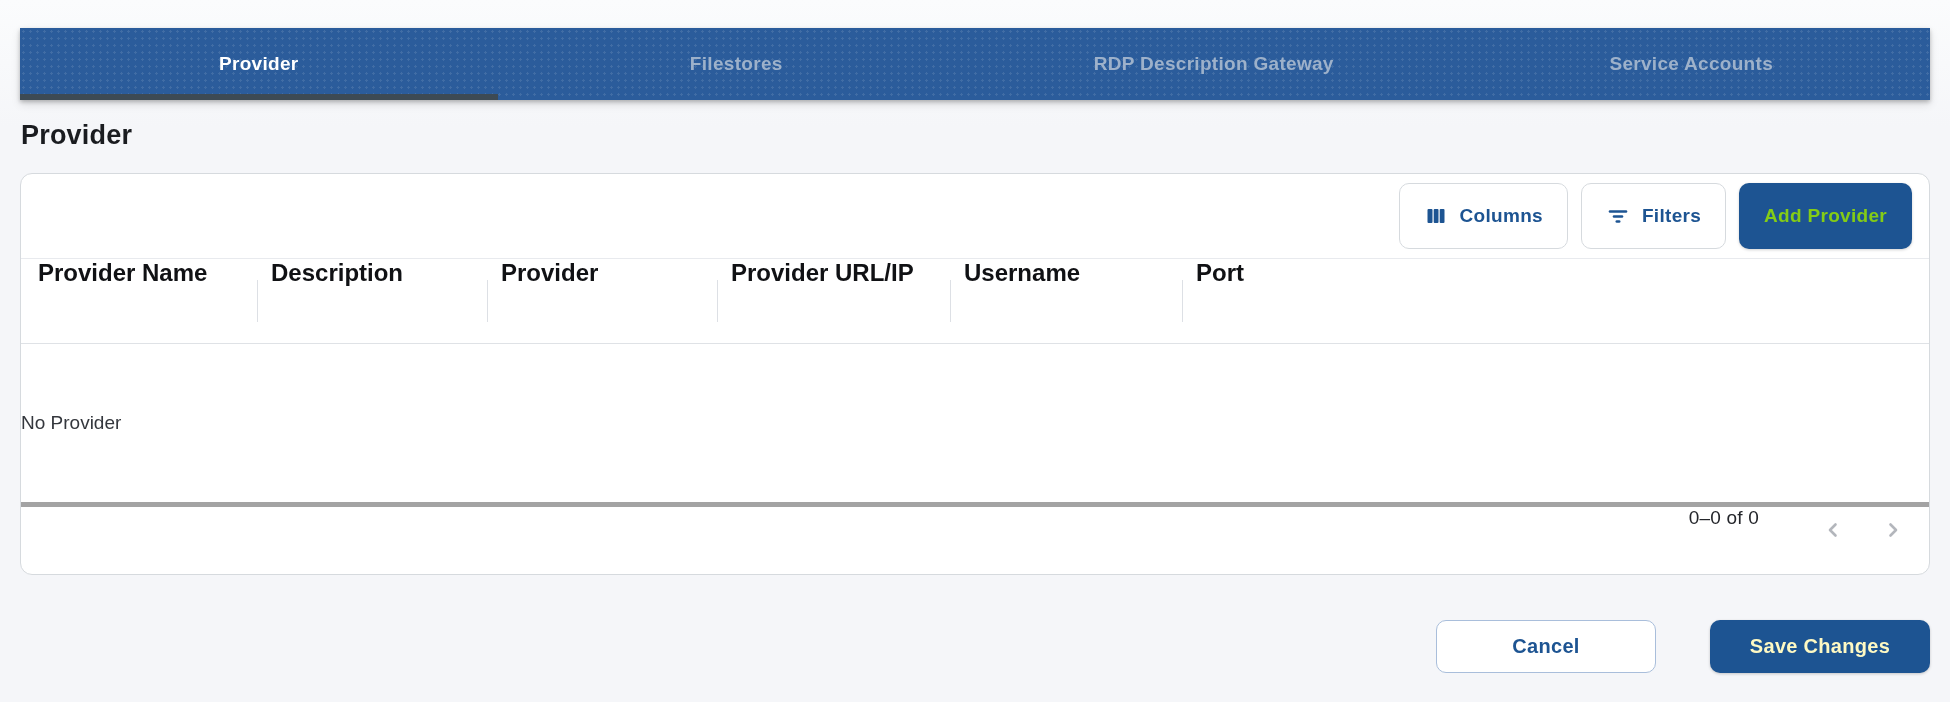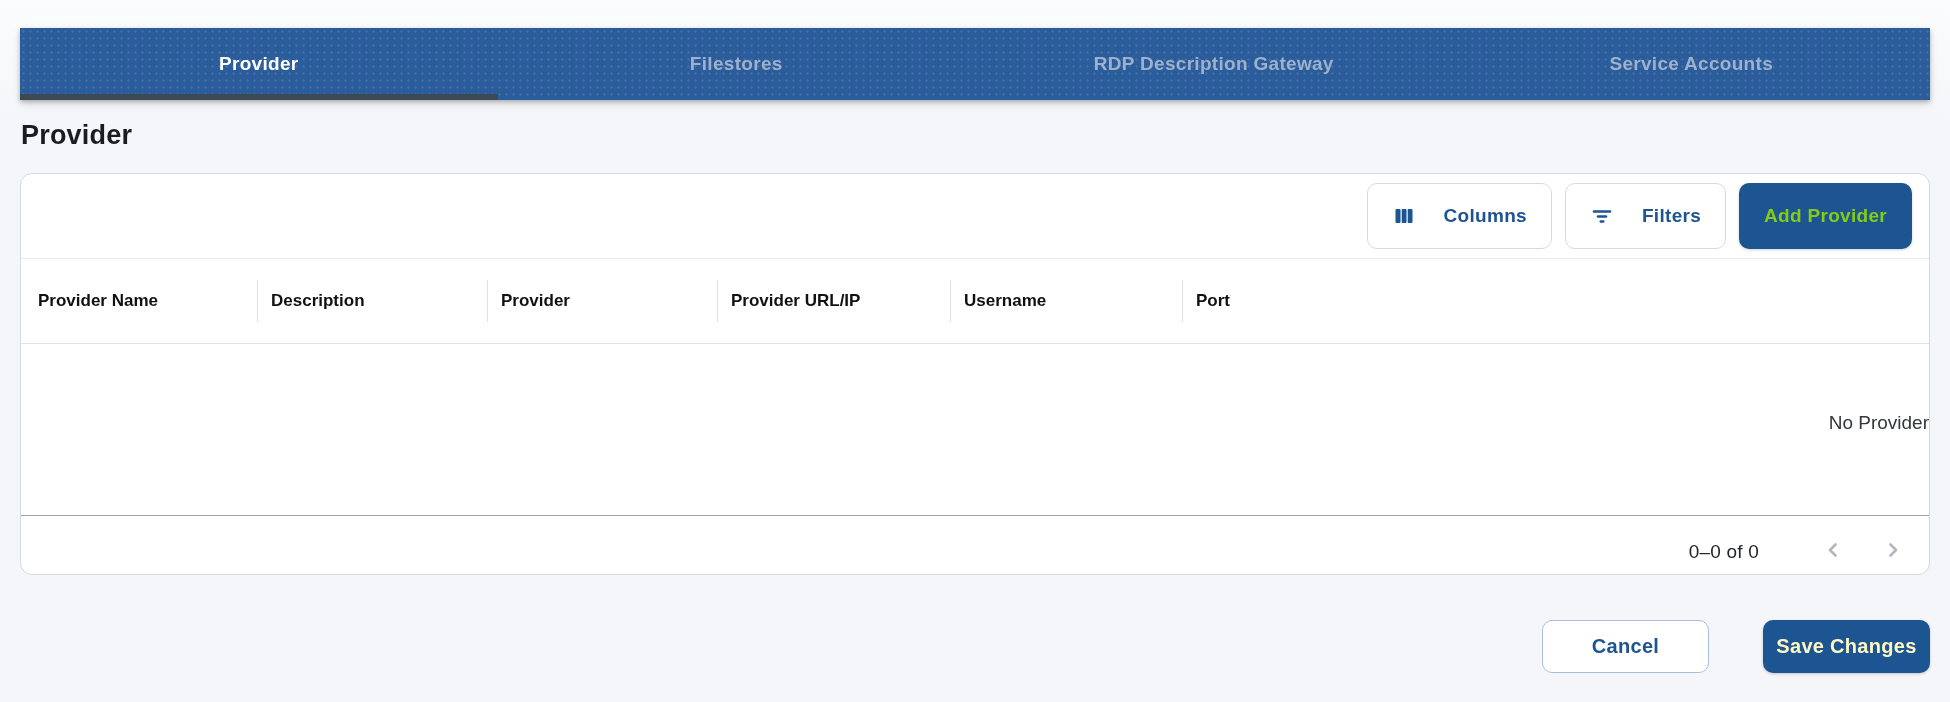--- a/index.html
+++ b/index.html
@@ -57,21 +57,21 @@
     overflow: hidden;
   }
   .toolbar {
     height: 85px;
     display: flex; align-items: center; justify-content: flex-end;
     gap: 13px; padding-right: 17px;
     border-bottom: 1px solid #e8eaee;
   }
   .btn {
     display: inline-flex; align-items: center; justify-content: center;
-    gap: 28px; height: 66px; padding: 0 24px;
+    gap: 12px; height: 66px; padding: 0 24px;
     border-radius: 10px; border: 1px solid transparent;
     font-family: inherit; font-size: 19px; font-weight: 700;
     letter-spacing: 0.3px; cursor: pointer; background: #fff;
   }
   .btn.outline {
     border-color: #d6dade; color: var(--primary, #1d5492);
   }
   .btn.solid {
     background-color: var(--primary, #1d5492); color: #84cc16;
     box-shadow: 0 1px 3px rgba(0,0,0,0.18);
@@ -80,61 +80,60 @@
 
   .thead {
     height: 85px;
     display: grid;
     grid-template-columns: 236px 230px 230px 233px 232px 232px 155px 1fr;
     align-items: center;
     border-bottom: 1px solid #dfe2e6;
   }
   .th {
     position: relative; height: 100%;
-    display: flex; align-items: center;
+    display: flex; 
     padding-left: 14px;
-    font-size: 17px; font-weight: 700; color: #101114;
+    font-size: 24px; font-weight: 700; color: #101114;
     cursor: pointer;
   }
   .th:first-child { padding-left: 17px; }
   .th + .th::before {
     content: ""; position: absolute; left: 0; top: 50%;
     transform: translateY(-50%);
     width: 1px; height: 42px; background: #dde0e5;
   }
 
   .empty-row {
     height: 158px;
-    display: flex; align-items: center; justify-content: flex-end;
+    display: flex; align-items: center; justify-content: flex-start;
     font-size: 19px; color: #34373d;
   }
 
   .pager {
     height: 72px;
-    display: flex; align-items: center; justify-content: flex-end;
+    display: flex; align-items: flex-start; justify-content: flex-end;
     padding-right: 12px;
-    border-top: 1px solid #a3a3a3;
-    margin-top: 13px;
+    border-top: 5px solid #a3a3a3;
   }
   .pager .range {
     font-size: 19px; color: #24262b; margin-right: 38px; letter-spacing: 0.2px;
   }
   .pg-btn {
     width: 48px; height: 48px; border: none; background: transparent;
     display: inline-flex; align-items: center; justify-content: center;
     border-radius: 50%; cursor: default; margin-left: 12px; padding: 0;
   }
   .pg-btn svg { stroke: #b3b6bc; }
 
   
   .footer-actions {
     position: absolute; right: 20px; top: 620px;
     display: flex; gap: 26px;
   }
-  .footer-actions .btn { height: 53px; width: 167px; font-size: 20px; padding: 0; }
+  .footer-actions .btn { height: 53px; width: 220px; font-size: 20px; padding: 0; }
   .btn.cancel {
     border-color: #a9bedb; color: var(--primary, #1d5492); background: #fff;
   }
   .btn.save {
     background-color: var(--primary, #1d5492); color: #fef9c3;
     box-shadow: 0 1px 3px rgba(0,0,0,0.2);
     margin-left: 28px;
   }
 </style>
 </head>

